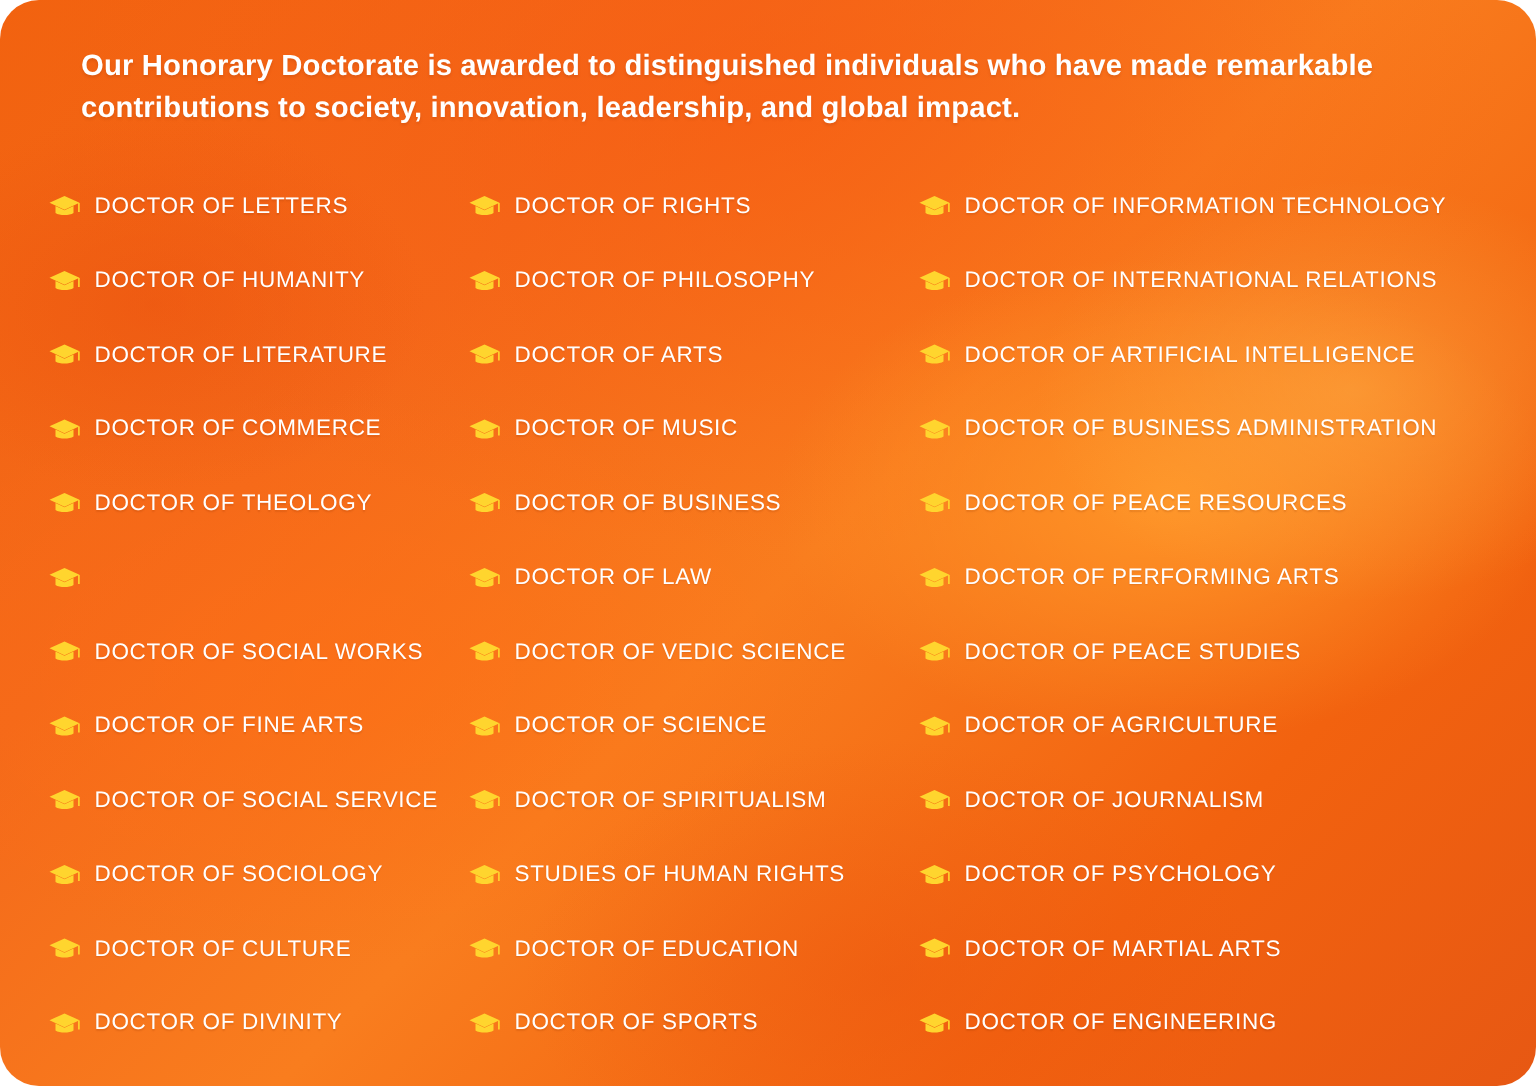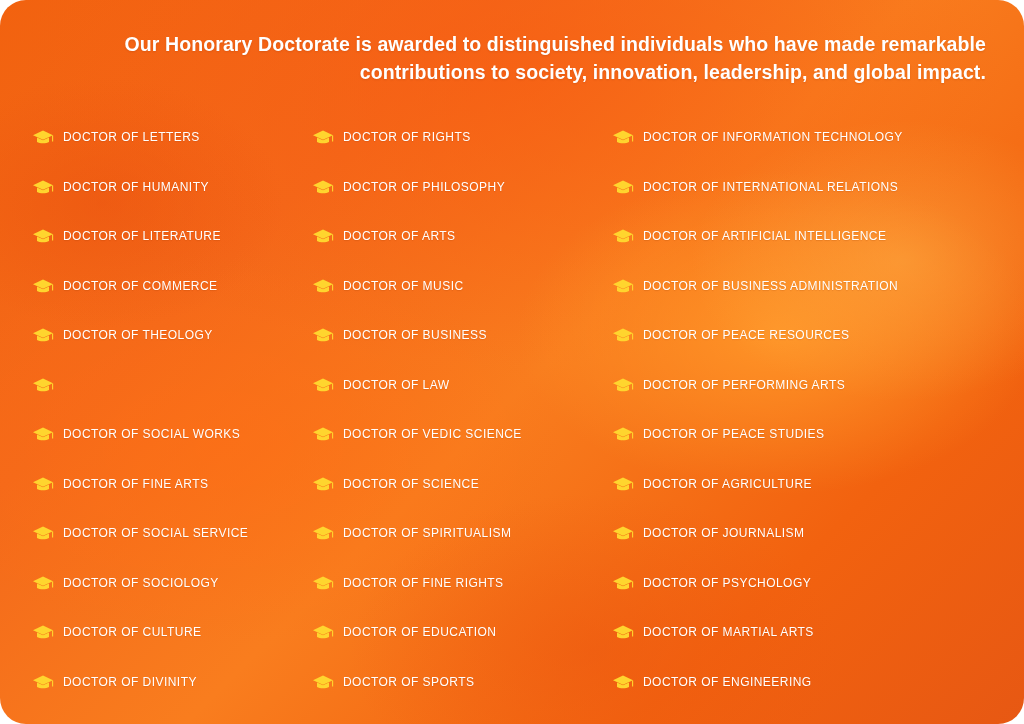--- a/index.html
+++ b/index.html
@@ -37,40 +37,40 @@
     pointer-events: none;
   }
   .headline {
     position: relative;
     margin: 0;
     padding: 30px 38px 0 54px;
     color: #ffffff;
     font-size: 19.5px;
     font-weight: bold;
     line-height: 1.45;
-    text-align: right;
+    text-align: left;
     letter-spacing: 0.1px;
     text-shadow: 0 1px 2px rgba(120,40,0,0.18);
   }
   .grid {
     position: relative;
     margin: 26px 0 0 0;
     padding: 0 28px 0 32px;
     display: grid;
     grid-template-columns: 280px 300px auto;
     column-gap: 0px;
     row-gap: 0px;
   }
   .item {
     display: flex;
     align-items: center;
     gap: 9px;
     height: 49.5px;
     color: #ffffff;
-    font-size: 12px;
+    font-size: 15px;
     letter-spacing: 0.45px;
     white-space: nowrap;
     text-shadow: 0 1px 1px rgba(140,50,0,0.18);
   }
   .cap-icon {
     flex: 0 0 auto;
     width: 22px;
     height: 16px;
     display: inline-block;
     position: relative;
@@ -304,21 +304,21 @@
         <span class="item-label">DOCTOR OF SPIRITUALISM</span>
       </div>
       <div class="item">
         <span class="cap-icon">
             <svg width="22" height="16" viewBox="0 0 22 16">
               <path d="M1 6.2 L11 1.6 L21 6.2 L11 10.8 Z" fill="#ffd52e"></path>
               <path d="M5 8.4 L5 13.0 C7.6 14.8 14.4 14.8 17 13.0 L17 8.4 L11 11.2 Z" fill="#ffd52e"></path>
               <path d="M20.6 6.4 L20.6 12.4" stroke="#ffd52e" stroke-width="1.1" fill="none"></path>
             </svg>
           </span>
-        <span class="item-label">DOCTOR OF FINE RIGHTS</span>
+        <span class="item-label">STUDIES OF HUMAN RIGHTS</span>
       </div>
       <div class="item">
         <span class="cap-icon">
             <svg width="22" height="16" viewBox="0 0 22 16">
               <path d="M1 6.2 L11 1.6 L21 6.2 L11 10.8 Z" fill="#ffd52e"></path>
               <path d="M5 8.4 L5 13.0 C7.6 14.8 14.4 14.8 17 13.0 L17 8.4 L11 11.2 Z" fill="#ffd52e"></path>
               <path d="M20.6 6.4 L20.6 12.4" stroke="#ffd52e" stroke-width="1.1" fill="none"></path>
             </svg>
           </span>
         <span class="item-label">DOCTOR OF EDUCATION</span>

